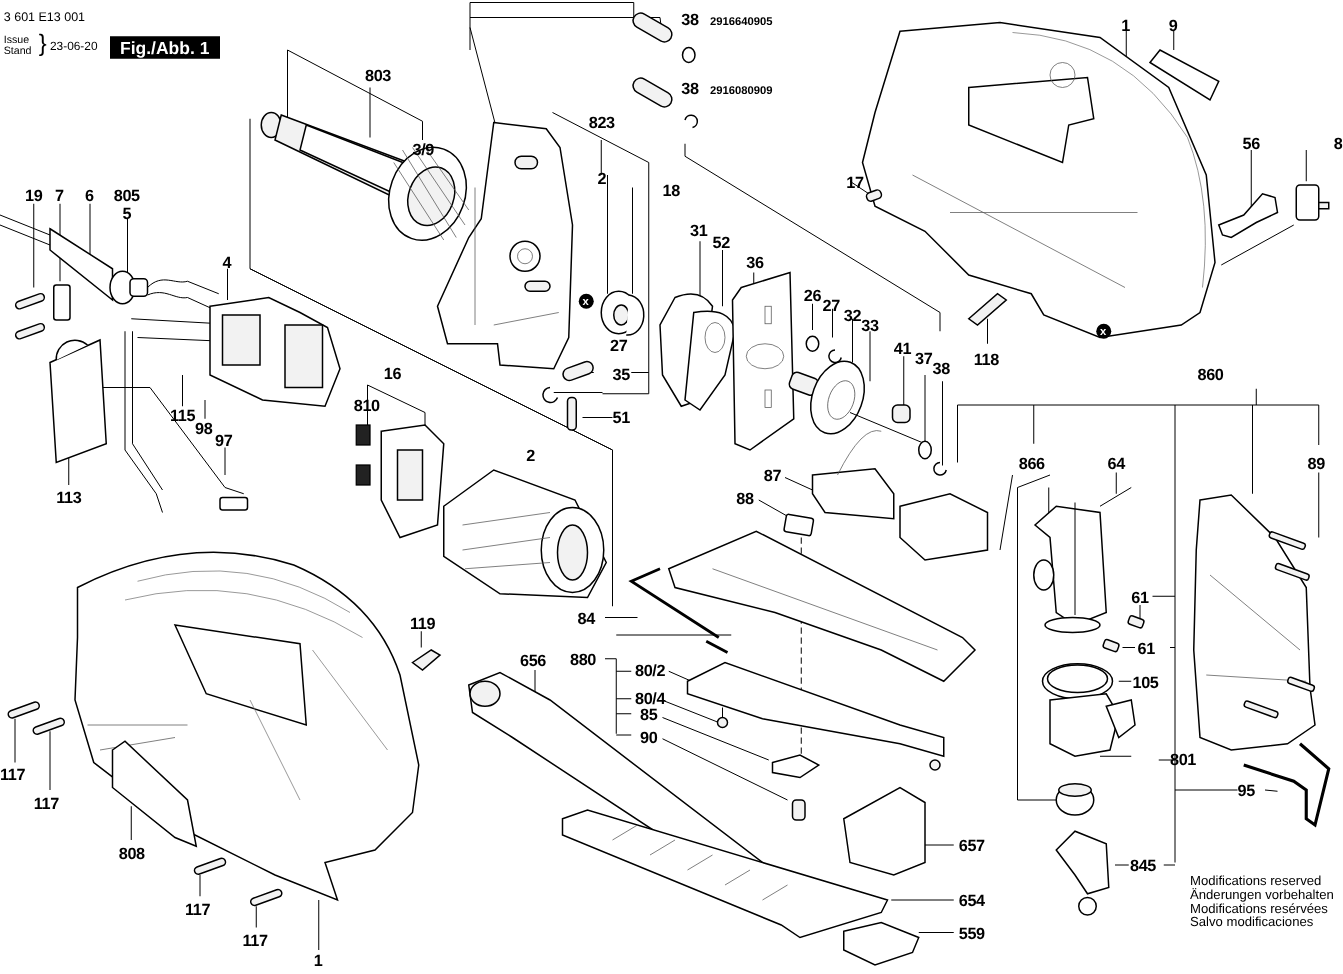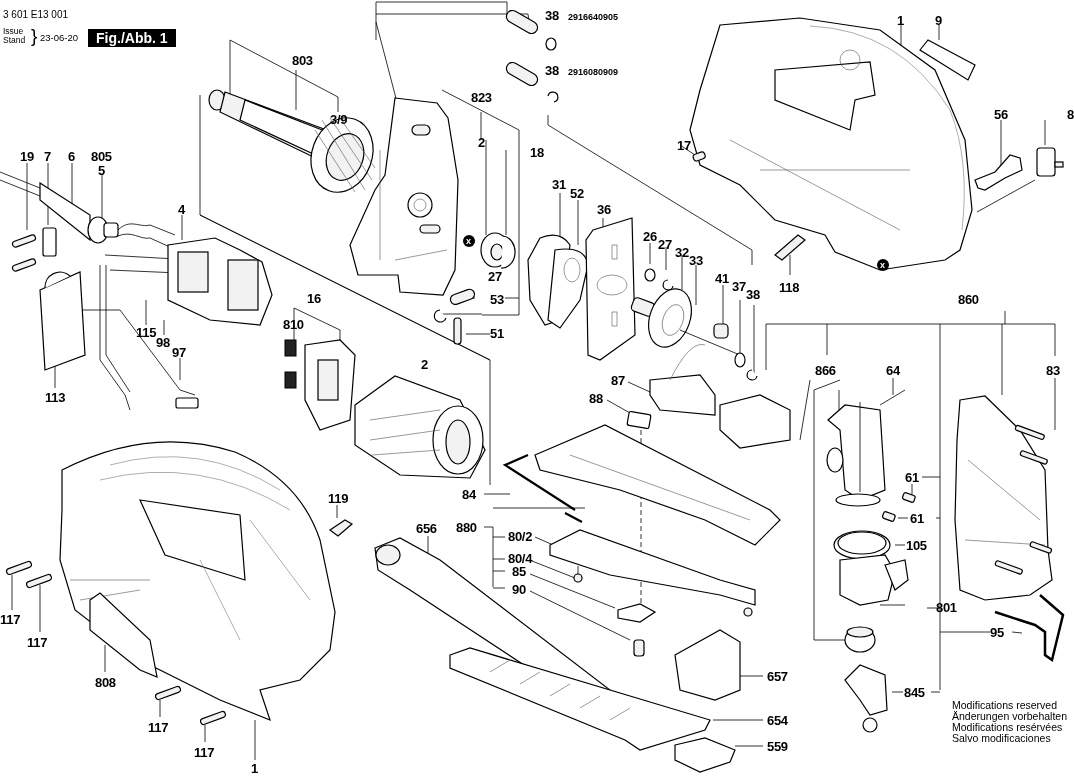--- a/index.html
+++ b/index.html
@@ -479,21 +479,21 @@
   <span class="lbl" style="left:1067px;top:108px;">854</span>
   <span class="lbl" style="left:677px;top:139px;">17</span>
   <span class="lbl" style="left:779px;top:281px;">118</span>
 
   <span class="lbl" style="left:292px;top:54px;">803</span>
   <span class="lbl" style="left:330px;top:113px;">3/9</span>
   <span class="lbl" style="left:471px;top:91px;">823</span>
   <span class="lbl" style="left:478px;top:136px;">2</span>
   <span class="lbl" style="left:498px;top:146px;margin-left:32px;">18</span>
   <span class="lbl" style="left:488px;top:270px;">27</span>
-  <span class="lbl" style="left:490px;top:293px;">53</span>
+  <span class="lbl" style="left:490px;top:293px;">35</span>
   <span class="lbl" style="left:490px;top:327px;">51</span>
 
   <span class="lbl" style="left:20px;top:150px;">19</span>
   <span class="lbl" style="left:44px;top:150px;">7</span>
   <span class="lbl" style="left:68px;top:150px;">6</span>
   <span class="lbl" style="left:91px;top:150px;">805</span>
   <span class="lbl" style="left:98px;top:164px;">5</span>
   <span class="lbl" style="left:178px;top:203px;">4</span>
   <span class="lbl" style="left:136px;top:326px;">115</span>
   <span class="lbl" style="left:156px;top:336px;">98</span>
@@ -526,21 +526,21 @@
   <span class="lbl" style="left:512px;top:583px;">90</span>
 
   <span class="lbl" style="left:416px;top:522px;">656</span>
   <span class="lbl" style="left:767px;top:670px;">657</span>
   <span class="lbl" style="left:767px;top:714px;">654</span>
   <span class="lbl" style="left:767px;top:740px;">559</span>
 
   <span class="lbl" style="left:958px;top:293px;">860</span>
   <span class="lbl" style="left:815px;top:364px;">866</span>
   <span class="lbl" style="left:886px;top:364px;">64</span>
-  <span class="lbl" style="left:1046px;top:364px;">83</span>
+  <span class="lbl" style="left:1046px;top:364px;">89</span>
   <span class="lbl" style="left:905px;top:471px;">61</span>
   <span class="lbl" style="left:910px;top:512px;">61</span>
   <span class="lbl" style="left:906px;top:539px;">105</span>
   <span class="lbl" style="left:936px;top:601px;text-align:right;">801</span>
   <span class="lbl" style="left:990px;top:626px;">95</span>
   <span class="lbl" style="left:904px;top:686px;">845</span>
 
   <span class="lbl" style="left:0px;top:613px;">117</span>
   <span class="lbl" style="left:27px;top:636px;">117</span>
   <span class="lbl" style="left:95px;top:676px;">808</span>

